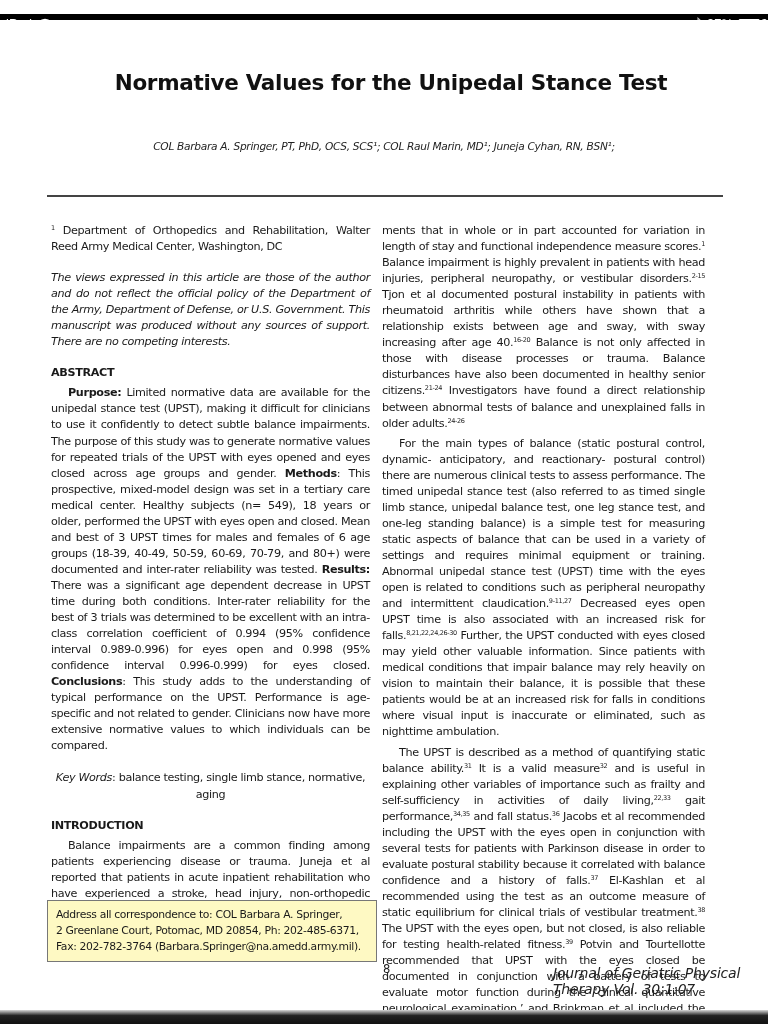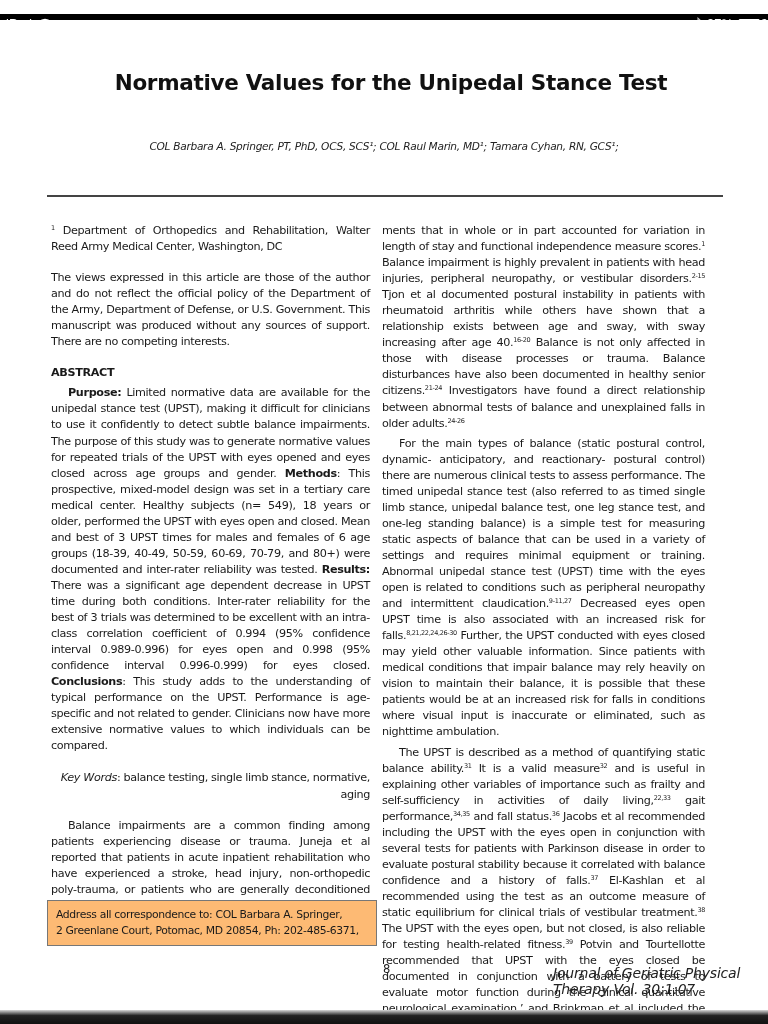--- a/index.html
+++ b/index.html
@@ -19,24 +19,24 @@
   .authors { position:absolute; left:0; right:0; top:116px; text-align:center; font-style:italic; font-size:10.6px; line-height:20px; color:#222; font-family:"DejaVu Sans", sans-serif; letter-spacing:-0.3px; }
   .rule { position:absolute; left:47px; width:676px; top:175px; height:2px; background:#444; }
 
   .col { position:absolute; top:199px; font-size:11.2px; line-height:16.05px; color:#1a1a1a; text-align:justify; font-family:"DejaVu Sans", sans-serif; letter-spacing:-0.35px; }
   .col.left { left:47px; width:327px; }
   .col.right { left:378px; width:331px; }
   .col p { margin:4px; }
   .indent { text-indent:17px; }
   sup { font-size:6.5px; line-height:0; vertical-align:4px; }
   .affil { margin-bottom:15px !important; }
-  .views { margin-bottom:15px !important; }
+  .views { font-style:italic; margin-bottom:15px !important; }
   .head { font-weight:bold; margin-top:0; }
-  .keywords { margin-top:16px !important; margin-bottom:15px !important; text-align:right; }
-  .address { position:absolute; left:47px; top:880px; width:312px; background:#fdba74; border:1px solid #777; padding:6px 8px 6px 8px; font-size:10.8px; line-height:16px; color:#1a1a1a; font-family:"DejaVu Sans", sans-serif; letter-spacing:-0.35px; }
+  .keywords { margin-top:16px !important; margin-bottom:15px !important; text-align:center; }
+  .address { position:absolute; left:47px; top:880px; width:312px; background:#fef9c3; border:1px solid #777; padding:6px 8px 6px 8px; font-size:10.8px; line-height:16px; color:#1a1a1a; font-family:"DejaVu Sans", sans-serif; letter-spacing:-0.35px; }
   .footer-page { position:absolute; left:383px; top:942px; font-size:11.5px; color:#222; }
   .footer-journal { position:absolute; left:553px; top:945px; font-size:14px; font-style:italic; color:#222; letter-spacing:-0.2px; }
   .bottom-bar { position:absolute; left:0; bottom:0; width:768px; height:14px; background:linear-gradient(#d8d8d8, #222 40%, #111); }
 </style>
 </head>
 <body>
 
 <div class="statusbar">
   <div class="left">
     <span>iPad</span>
@@ -60,36 +60,38 @@
         <span class="fill" id="battery-fill" style="width: 17.46px;"></span>
       </span>
   </div>
 </div>
 
 <div class="page">
   <div class="title">
     <div>Normative Values for the Unipedal Stance Test</div>
   </div>
   <div class="authors">
-    <div>COL Barbara A. Springer, PT, PhD, OCS, SCS¹; COL Raul Marin, MD¹; Tamara Cyhan, RN, GCS¹;</div>
+    <div>COL Barbara A. Springer, PT, PhD, OCS, SCS¹; COL Raul Marin, MD¹; Juneja Cyhan, RN, BSN¹;</div>
   </div>
   <div class="rule"></div>
 
   <div class="col left">
     <p class="affil"><sup>1</sup><span> Department of Orthopedics and Rehabilitation, Walter Reed Army Medical Center, Washington, DC</span></p>
     <p class="views">The views expressed in this article are those of the author and do not reflect the official policy of the Department of the Army, Department of Defense, or U.S. Government.  This manuscript was produced without any sources of support.  There are no competing interests.</p>
     <p class="head">ABSTRACT</p>
     <p class="indent"><b>Purpose:</b><span>  Limited normative data are available for the unipedal stance test (UPST), making it difficult for clinicians to use it confidently to detect subtle balance impairments.  The purpose of this study was to generate normative values for repeated trials of the UPST with eyes opened and eyes closed across age groups and gender.  </span><b>Methods</b><span>:  This prospective, mixed-model design was set in a tertiary care medical center. Healthy subjects (n= 549), 18 years or older, performed the UPST with eyes open and closed.  Mean and best of 3 UPST times for males and females of 6 age groups (18-39, 40-49, 50-59, 60-69, 70-79, and 80+) were documented and inter-rater reliability was tested.  </span><b>Results:</b><span>  There was a significant age dependent decrease in UPST time during both conditions. Inter-rater reliability for the best of 3 trials was determined to be excellent with an intra-class correlation coefficient of 0.994 (95% confidence interval 0.989-0.996) for eyes open and 0.998 (95% confidence interval 0.996-0.999) for eyes closed. </span><b>Conclusions</b><span>:  This study adds to the understanding of typical performance on the UPST.  Performance is age-specific and not related to gender.  Clinicians now have more extensive normative values to which individuals can be compared.</span></p>
     <p class="keywords"><i>Key Words</i><span>:  balance testing, single limb stance, normative, aging</span></p>
+    <p class="head">INTRODUCTION</p>
     <p class="indent">Balance impairments are a common finding among patients experiencing disease or trauma.  Juneja et al reported that patients in acute inpatient rehabilitation who have experienced a stroke, head injury, non-orthopedic poly-trauma, or patients who are generally deconditioned had balance impair-</p>
   </div>
 
   <div class="address">
     <div>Address all correspondence to: COL Barbara A. Springer,</div>
     <div>2 Greenlane Court, Potomac, MD   20854, Ph: 202-485-6371,</div>
+    <div>Fax: 202-782-3764 (Barbara.Springer@na.amedd.army.mil).</div>
   </div>
 
   <div class="col right">
     <p><span>ments that in whole or in part accounted for variation in length of stay and functional independence measure scores.</span><sup>1</sup><span>  Balance impairment is highly prevalent in patients with head injuries, peripheral neuropathy, or vestibular disorders.</span><sup>2-15</sup><span>  Tjon et al documented postural instability in patients with rheumatoid arthritis while others have shown that a relationship exists between age and sway, with sway increasing after age 40.</span><sup>16-20</sup><span>  Balance is not only affected in those with disease processes or trauma. Balance disturbances have also been documented in healthy senior citizens.</span><sup>21-24</sup><span>  Investigators have found a direct relationship between abnormal tests of balance and unexplained falls in older adults.</span><sup>24-26</sup></p>
     <p class="indent"><span>For the main types of balance (static postural control, dynamic- anticipatory, and reactionary- postural control) there are numerous clinical tests to assess performance.  The timed unipedal stance test (also referred to as timed single limb stance, unipedal balance test, one leg stance test, and one-leg standing balance) is a simple test for measuring static aspects of balance that can be used in a variety of settings and requires minimal equipment or training.  Abnormal unipedal stance test (UPST) time with the eyes open is related to conditions such as peripheral neuropathy and intermittent claudication.</span><sup>9-11,27</sup><span>  Decreased eyes open UPST time is also associated with an increased risk for falls.</span><sup>8,21,22,24,26-30</sup><span>  Further, the UPST conducted with eyes closed may yield other valuable information.  Since patients with medical conditions that impair balance may rely heavily on vision to maintain their balance, it is possible that these patients would be at an increased risk for falls in conditions where visual input is inaccurate or eliminated, such as nighttime ambulation.</span></p>
     <p class="indent"><span>The UPST is described as a method of quantifying static balance ability.</span><sup>31</sup><span>  It is a valid measure</span><sup>32</sup><span> and is useful in explaining other variables of importance such as frailty and self-sufficiency in activities of daily living,</span><sup>22,33</sup><span> gait performance,</span><sup>34,35</sup><span> and fall status.</span><sup>36</sup><span>  Jacobs et al recommended including the UPST with the eyes open in conjunction with several tests for patients with Parkinson disease in order to evaluate postural stability because it correlated with balance confidence and a history of falls.</span><sup>37</sup><span>  El-Kashlan et al recommended using the test as an outcome measure of static equilibrium for clinical trials of vestibular treatment.</span><sup>38</sup><span>  The UPST with the eyes open, but not closed, is also reliable for testing health-related fitness.</span><sup>39</sup><span>  Potvin and Tourtellotte recommended that UPST with the eyes closed be documented in conjunction with a battery of tests to evaluate motor function during the ‘clinical quantitative neurological examination,’ and Brinkman et al included the UPST with eyes open in their recommended battery of tests for balance assess-</span></p>
   </div>
 
   <div class="footer-page">8</div>
   <div class="footer-journal">Journal of Geriatric Physical Therapy  Vol. 30;1:07</div>

